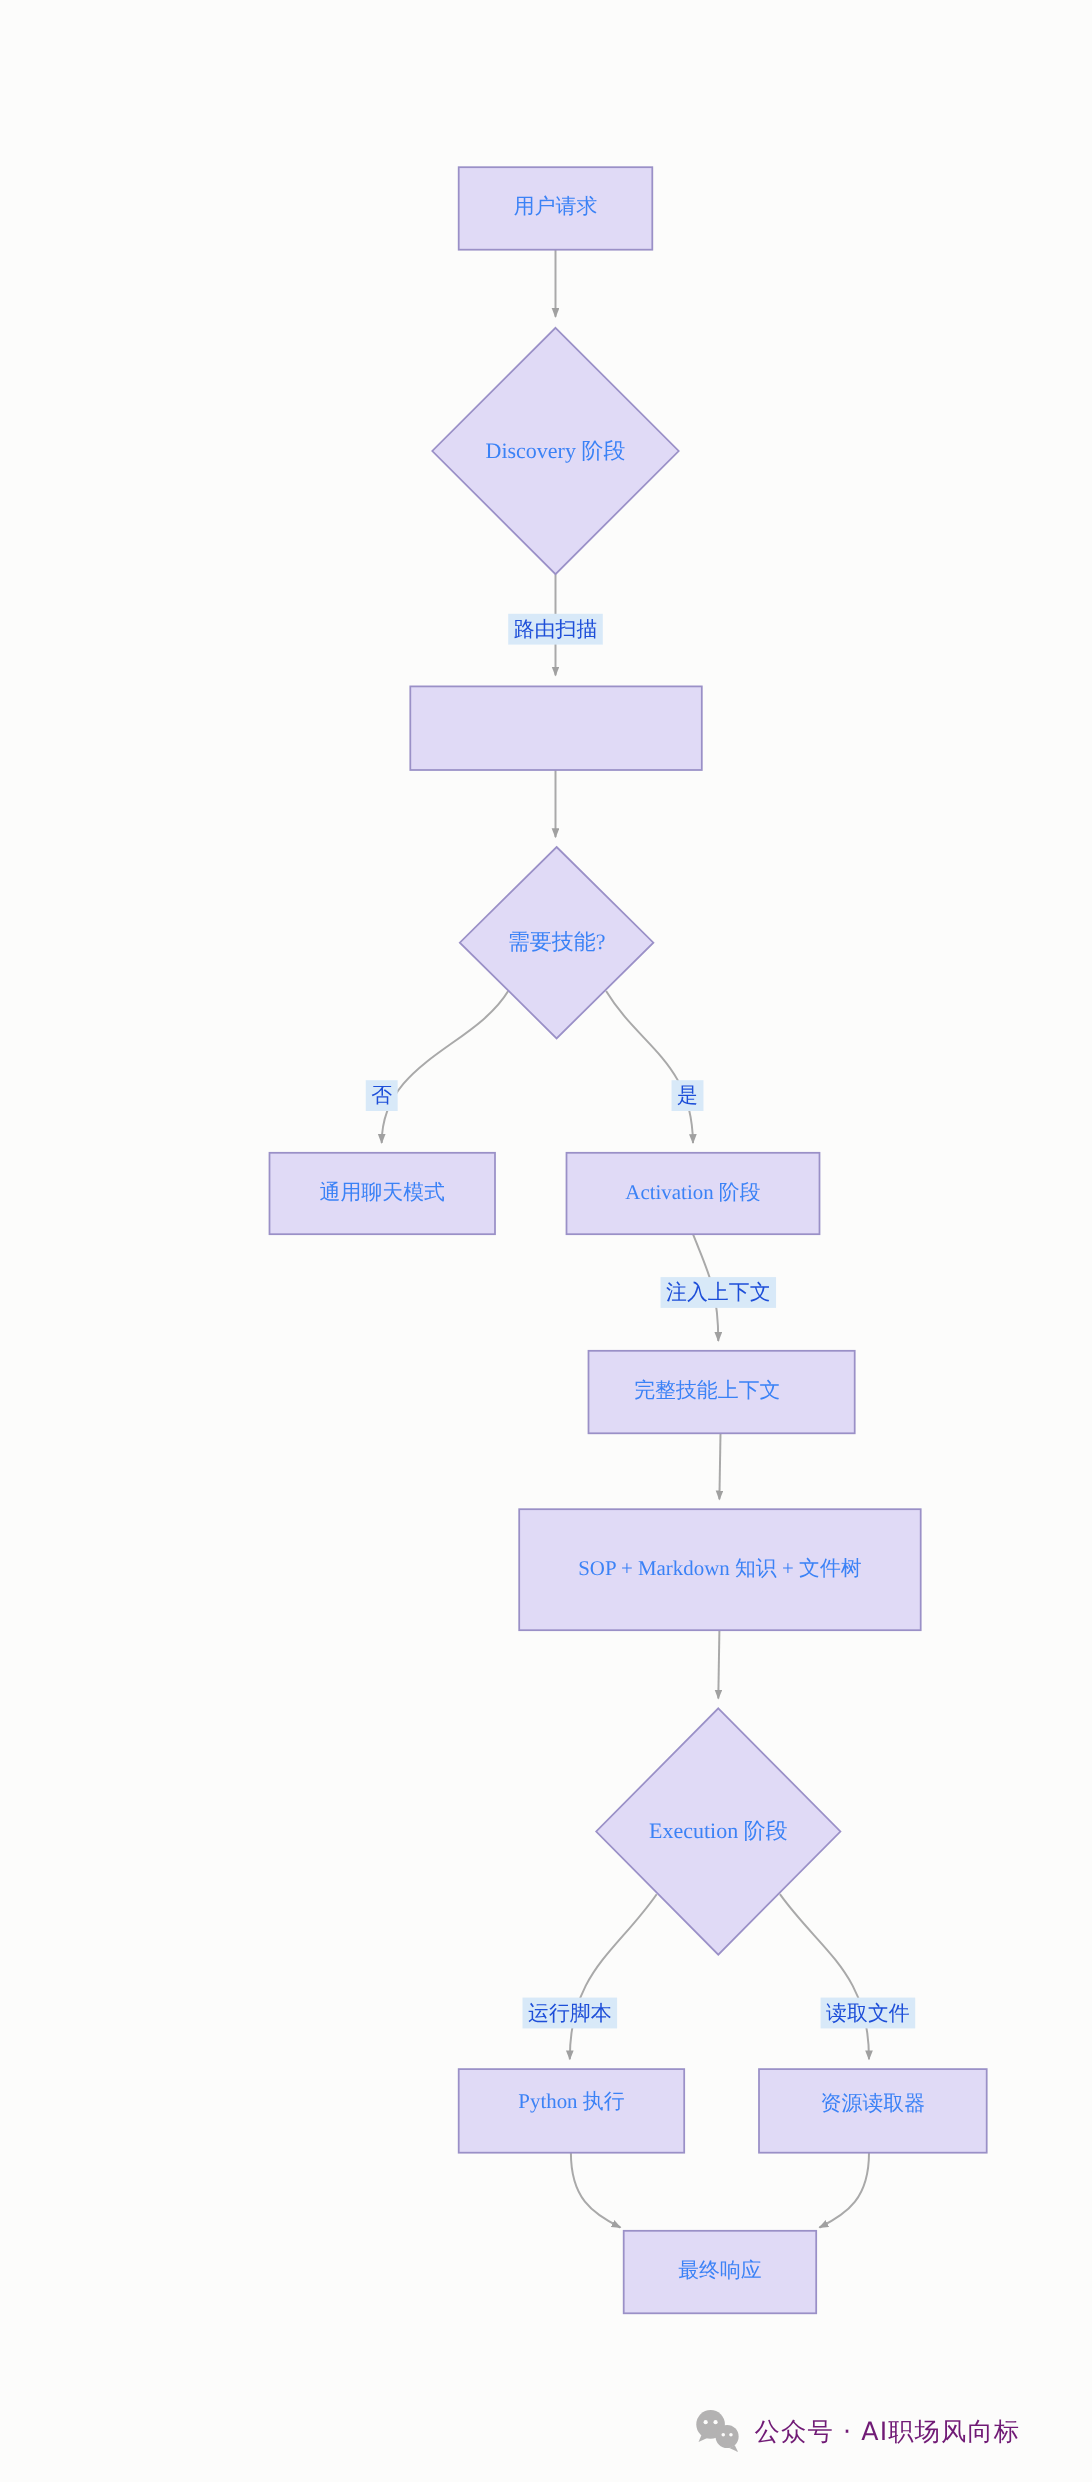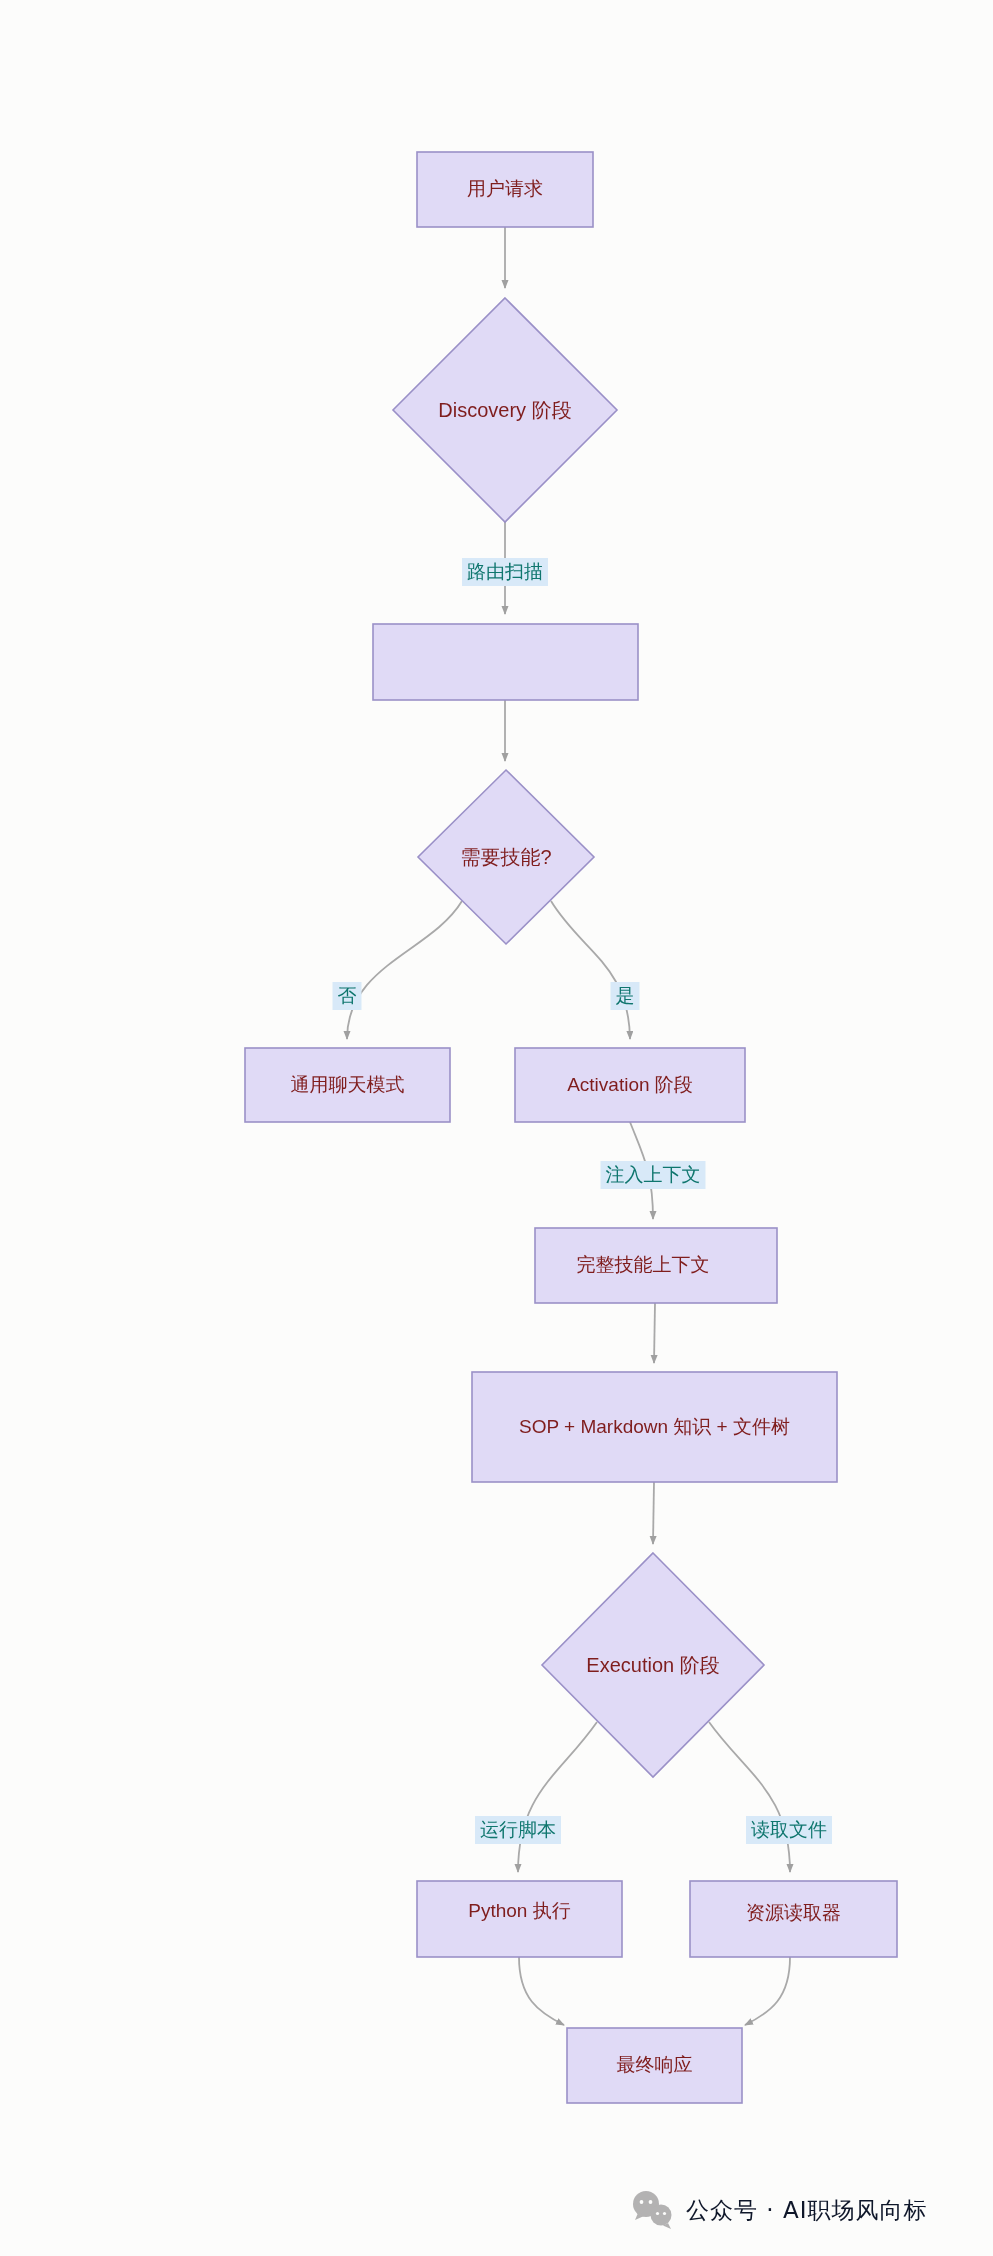--- a/index.html
+++ b/index.html
@@ -11,45 +11,45 @@
     font-family: "DejaVu Sans", sans-serif;
     overflow: hidden;
   }
   svg.layer { position: absolute; left: 0; top: 0; }
   .node-label {
     position: absolute;
     display: flex;
     align-items: center;
     justify-content: center;
     text-align: left;
-    color: #7f1d1d;
+    color: #3b82f6;
     font-size: 19px;
-    font-family: Liberation Sans, sans-serif;
+    font-family: Liberation Serif, serif;
     line-height: 1.5;
     pointer-events: none;
   }
   .edge-label {
     position: absolute;
     transform: translate(-50%, -50%);
     background: #d8e9f8;
-    color: #0f766e;
+    color: #1d4ed8;
     font-size: 19px;
     font-family: "DejaVu Sans Mono", "DejaVu Sans", sans-serif;
     padding: 1px 5px;
     white-space: nowrap;
     pointer-events: none;
   }
   .footer {
     position: absolute;
     left: 630px;
     top: 2190px;
     display: flex;
     align-items: center;
     gap: 10px;
-    color: #0f172a;
+    color: #701a75;
   }
   .footer-text {
     font-size: 23px;
     letter-spacing: 1px;
     white-space: nowrap;
   }
 </style>
 </head>
 <body>
 

